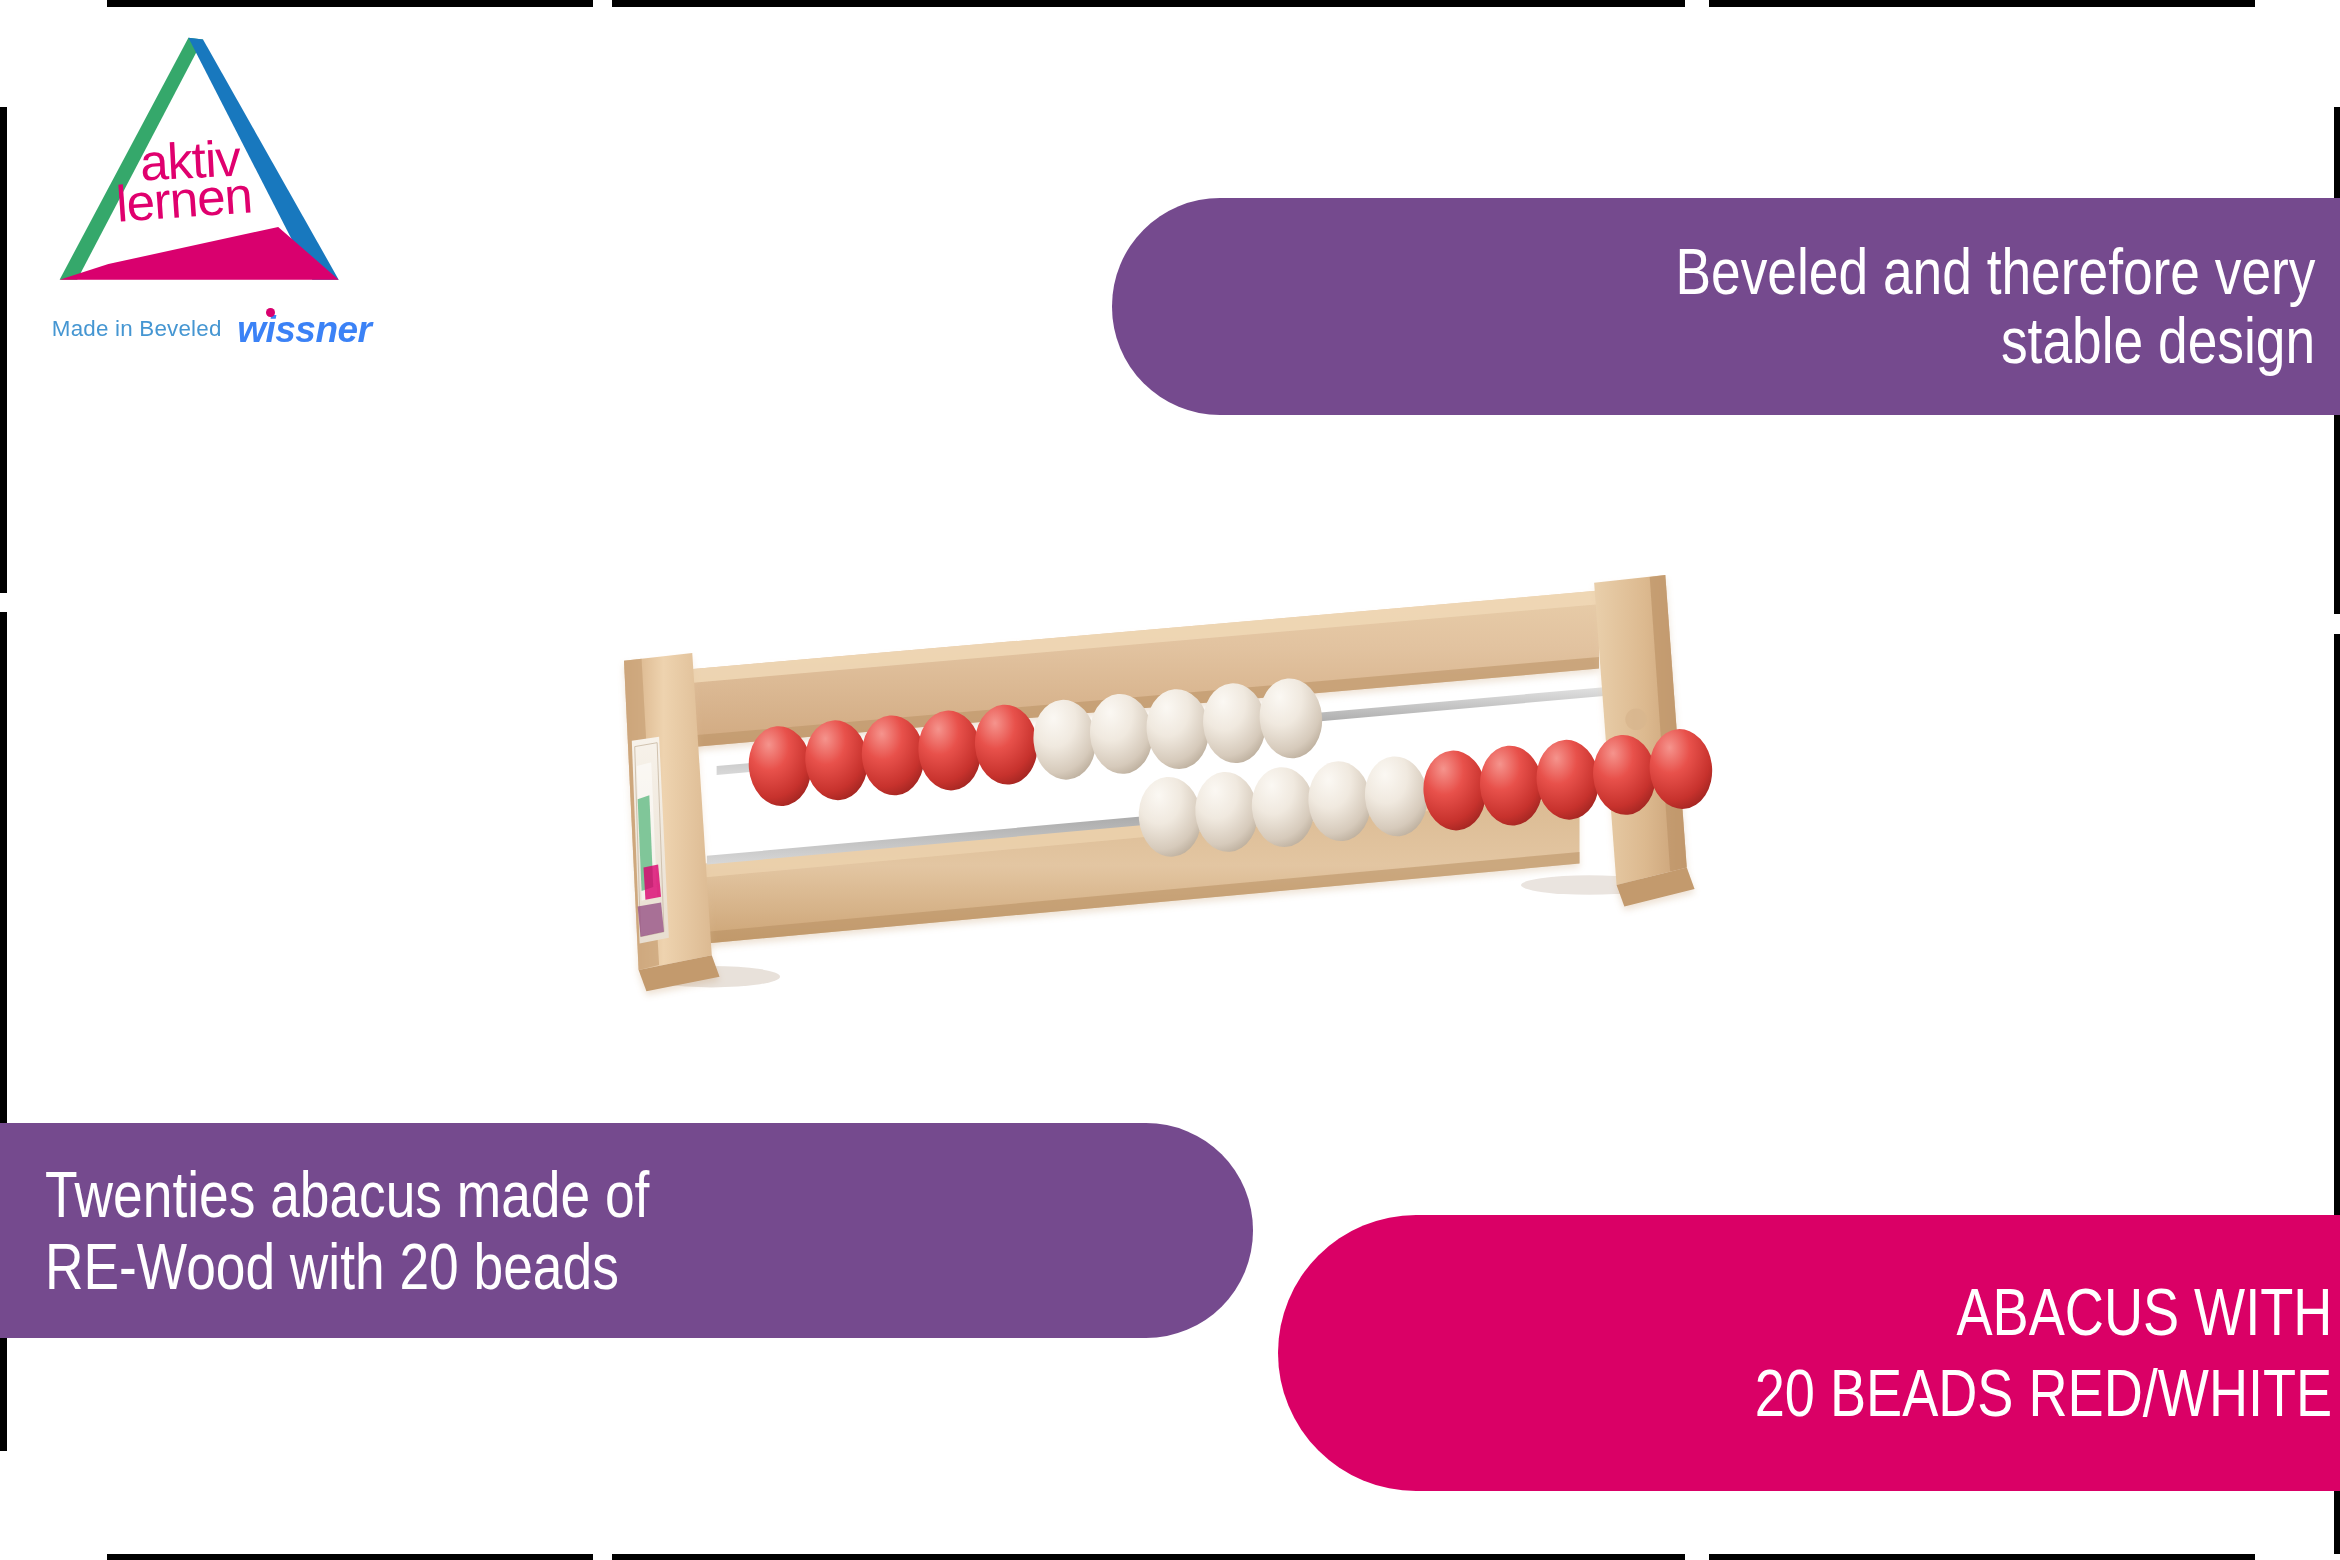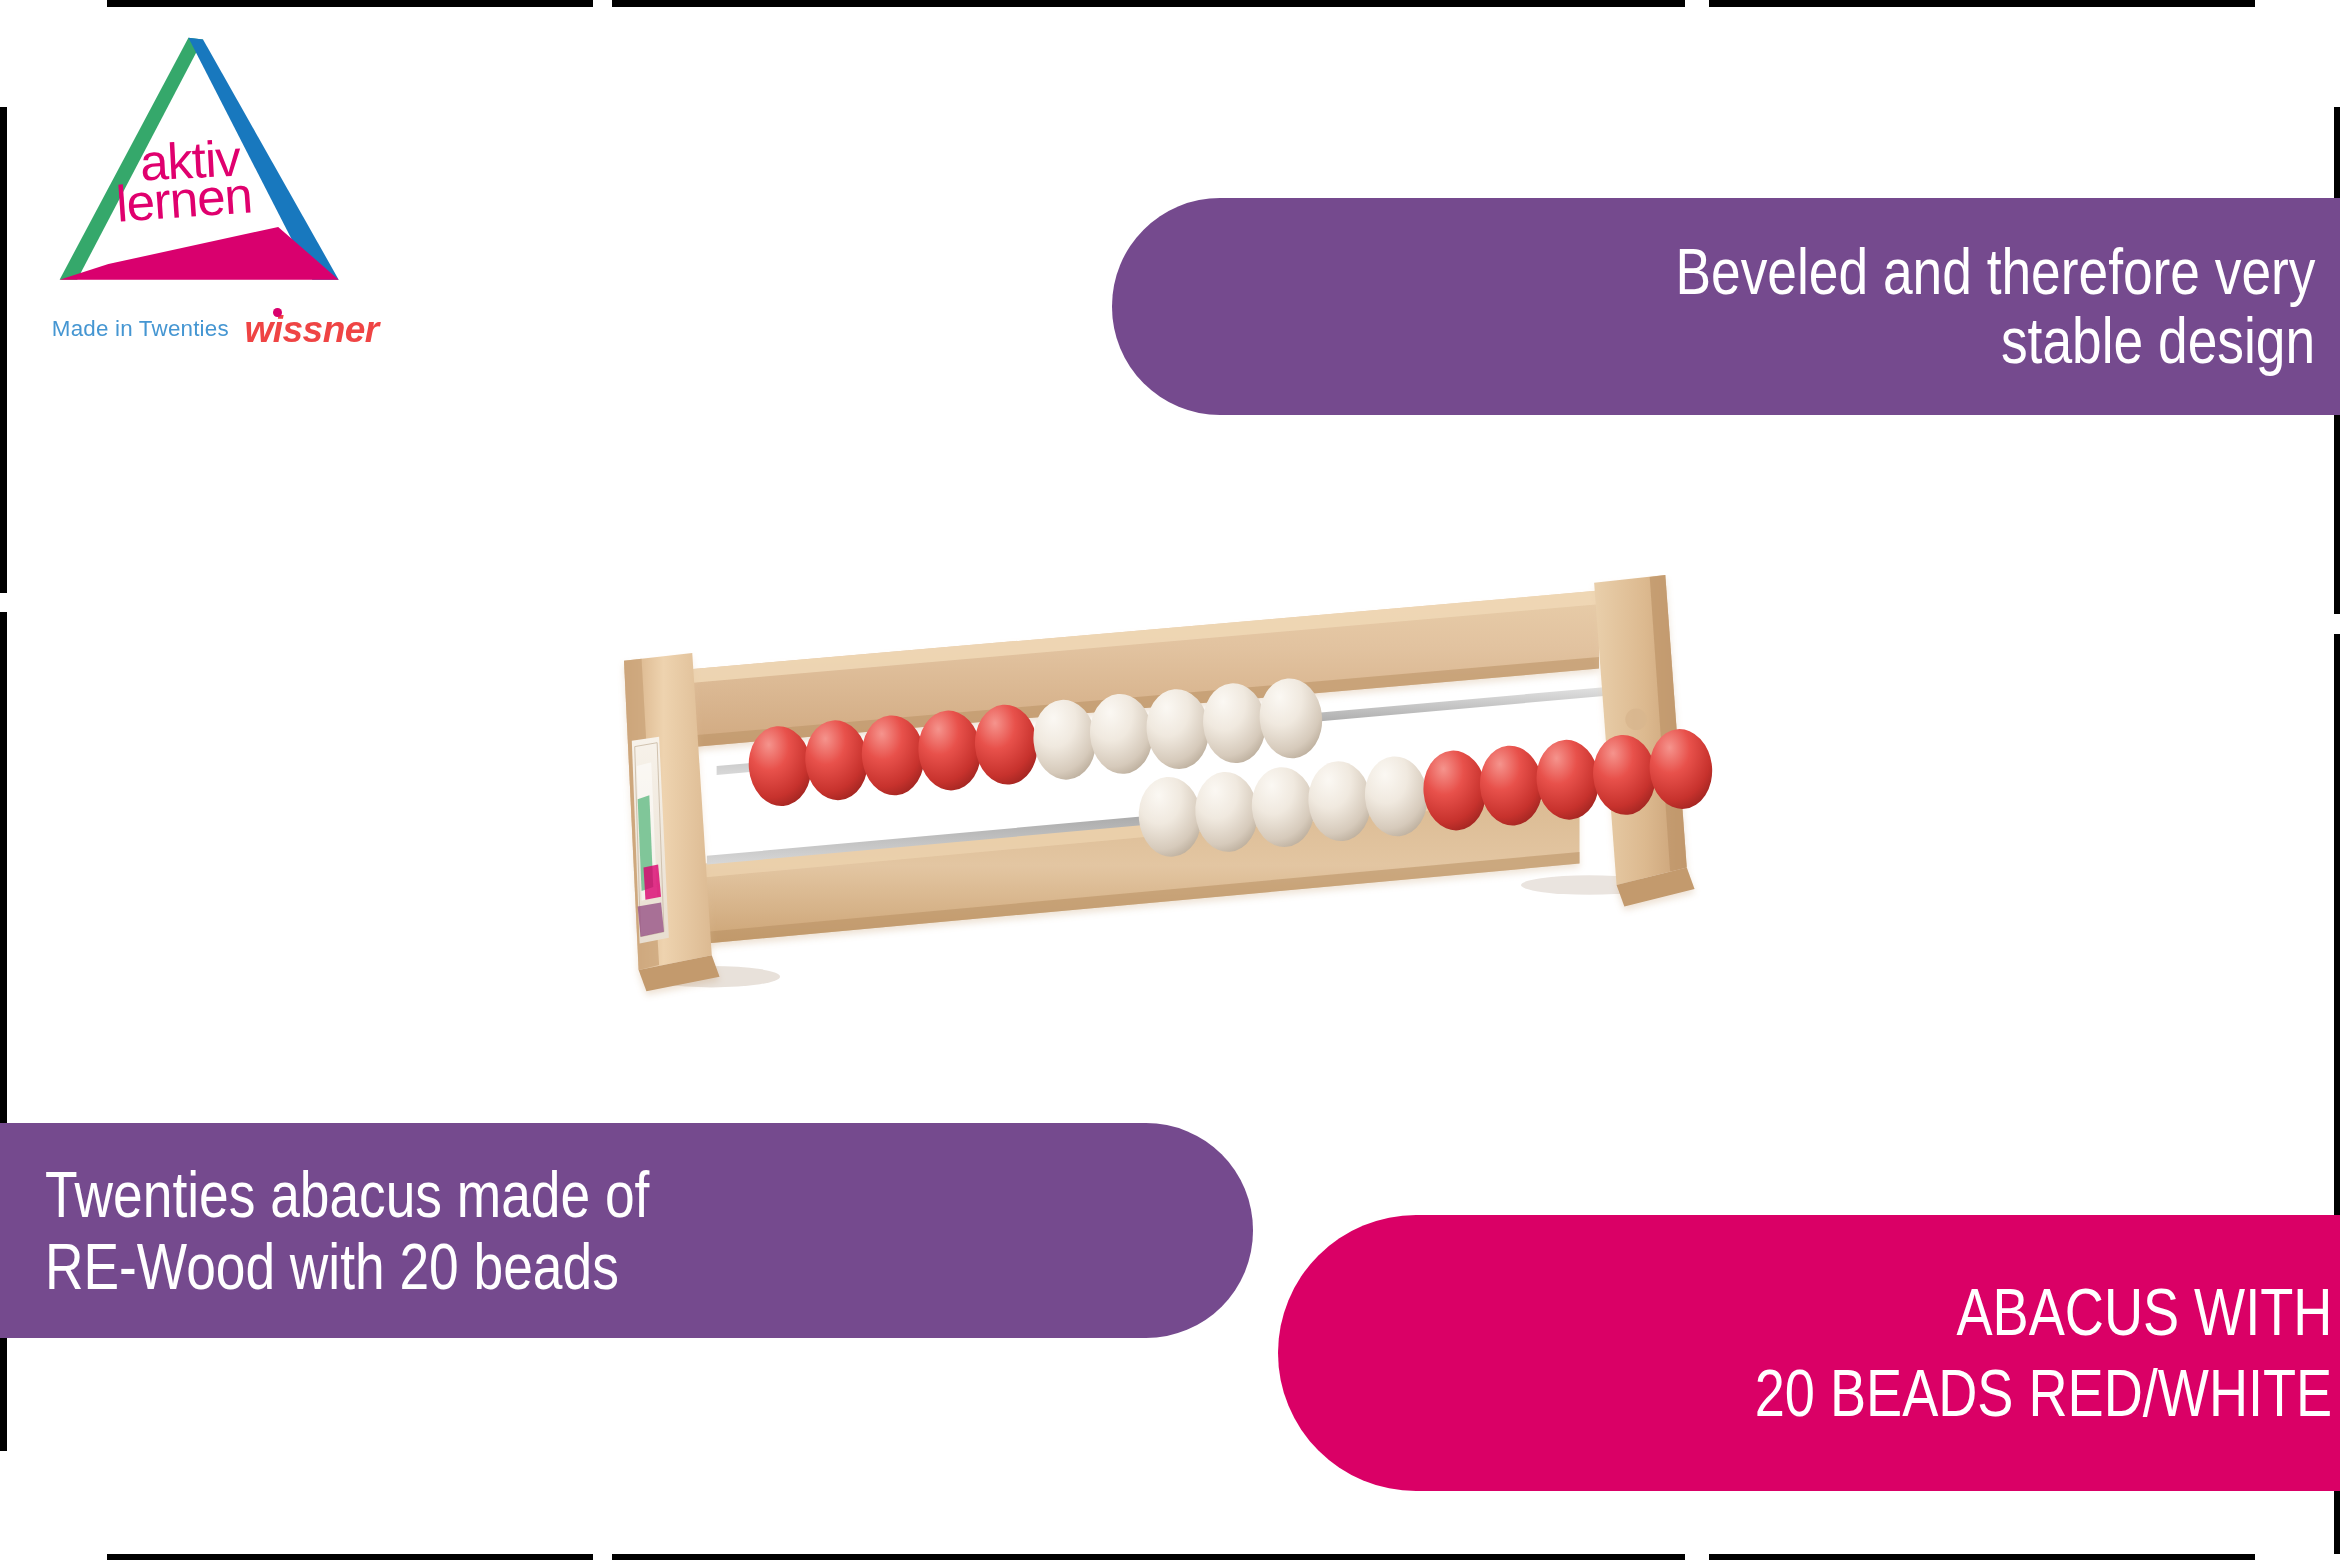--- a/index.html
+++ b/index.html
@@ -54,21 +54,21 @@
     color: #4596d2;
     letter-spacing: 0.2px;
     font-family: "Liberation Sans", sans-serif;
     white-space: nowrap;
   }
   #wissner-wordmark {
     position: relative;
     font-size: 37px;
     font-weight: 700;
     font-style: italic;
-    color: #ef4444;
+    color: #3b82f6;
     letter-spacing: -0.5px;
     line-height: 1;
     white-space: nowrap;
     font-family: "Liberation Sans", sans-serif;
   }
   #wissner-dot {
     position: absolute;
     left: 29px;
     top: -2.9px;
     width: 8.8px;
@@ -306,21 +306,21 @@
     </svg>
 
     <div style="position:absolute;left:96px;top:117px;font-size:51px;color:#e0006e;
                 font-family:'Liberation Sans',sans-serif;transform:rotate(-3deg);
                 letter-spacing:-1px;line-height:1;">aktiv</div>
     <div style="position:absolute;left:72px;top:156px;font-size:51px;color:#e0006e;
                 font-family:'Liberation Sans',sans-serif;transform:rotate(-4deg);
                 letter-spacing:-1px;line-height:1;">lernen</div>
 
     <div id="logo-caption">
-      <span id="made-in-germany">Made in Twenties</span>
+      <span id="made-in-germany">Made in Beveled</span>
       <span id="wissner-wordmark">
         <span id="wissner-dot"></span>
         <span>wissner</span>
       </span>
     </div>
   </div>
 
   <div id="banner-top-right" class="banner">
     <div class="banner-line">Beveled and therefore very</div>
     <div class="banner-line">stable design</div>

